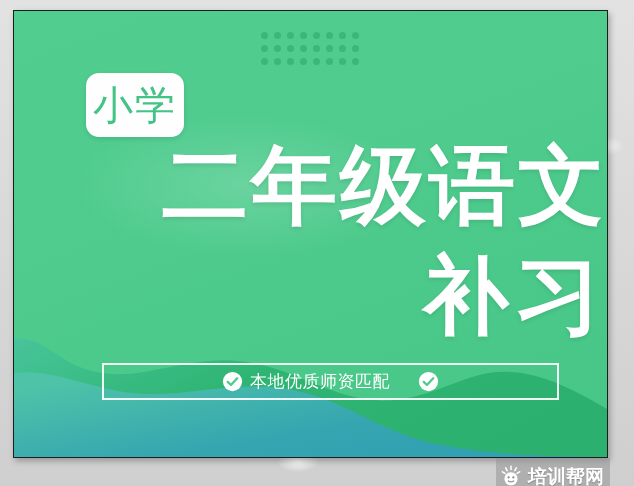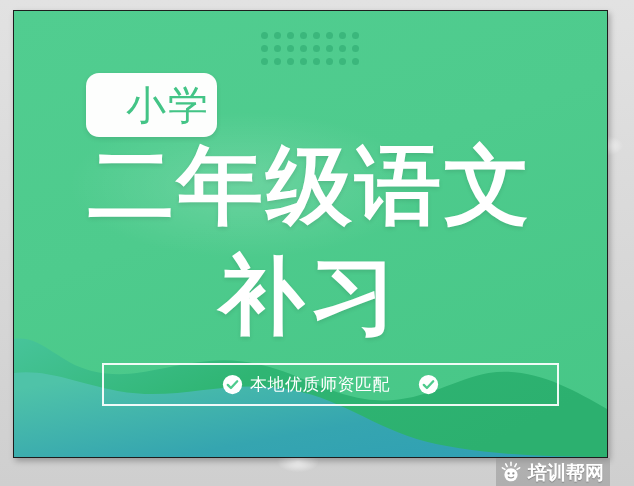--- a/index.html
+++ b/index.html
@@ -86,38 +86,37 @@
     top: 62px;
     width: 98px;
     height: 64px;
     border-radius: 13px;
     background: #fdfefd;
     box-shadow: 0 2px 5px rgba(0,0,0,.10);
     display: flex;
     align-items: center;
     justify-content: center;
     z-index: 5;
-    padding-left: 33px;
   }
   #level-badge .txt {
     font-family: "DejaVu Sans", "Liberation Sans", sans-serif;
     font-size: 40px;
     font-weight: 500;
     letter-spacing: 2px;
     color: #43c486;
     line-height: 1;
   }
 
   
   #headline {
     position: absolute;
     left: 0;
     right: 0;
     top: 131px;
-    text-align: center;
+    text-align: right;
     z-index: 5;
   }
   #headline .line1 {
     font-family: "DejaVu Sans", "Liberation Sans", sans-serif;
     font-size: 86px;
     font-weight: bold;
     line-height: 1.02;
     letter-spacing: 3px;
     color: #ffffff;
     text-shadow: 0 2px 4px rgba(0,0,0,.10);
@@ -134,21 +133,21 @@
     white-space: nowrap;
     margin-top: 20px;
   }
 
   
   #feature-box {
     position: absolute;
     left: 88px;
     top: 352px;
     width: 457px;
-    height: 43px;
+    height: 37px;
     border: 2px solid rgba(255,255,255,.92);
     box-sizing: border-box;
     display: flex;
     align-items: center;
     justify-content: center;
     gap: 28px;
     z-index: 6;
   }
   .feature {
     display: flex;
@@ -180,25 +179,25 @@
     height: 140px;
     z-index: 2;
     pointer-events: none;
   }
 
   
   #watermark {
     position: absolute;
     left: 496px;
     top: 458px;
-    height: 28px;
+    height: 20px;
     display: flex;
     align-items: center;
     gap: 6px;
-    padding: 0 6px 0 4px;
+    padding: 8px 6px 0 4px;
     background: rgba(150,150,150,.55);
     z-index: 20;
   }
   #watermark .wm-icon { width: 22px; height: 22px; display: block; }
   #watermark .wm-text {
     font-family: "DejaVu Sans", "Liberation Sans", sans-serif;
     font-size: 19px;
     font-weight: bold;
     color: #ffffff;
     line-height: 1;

